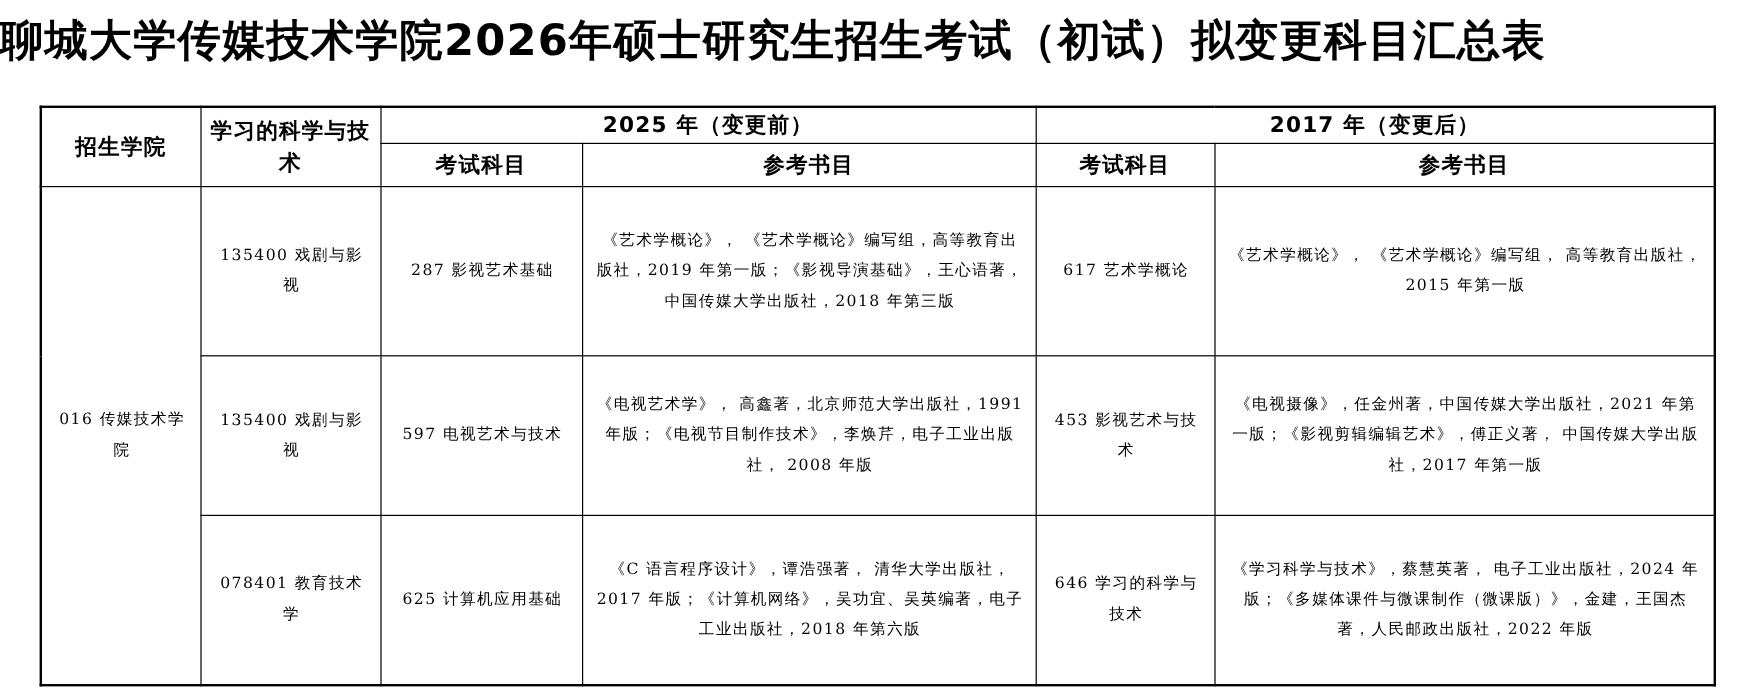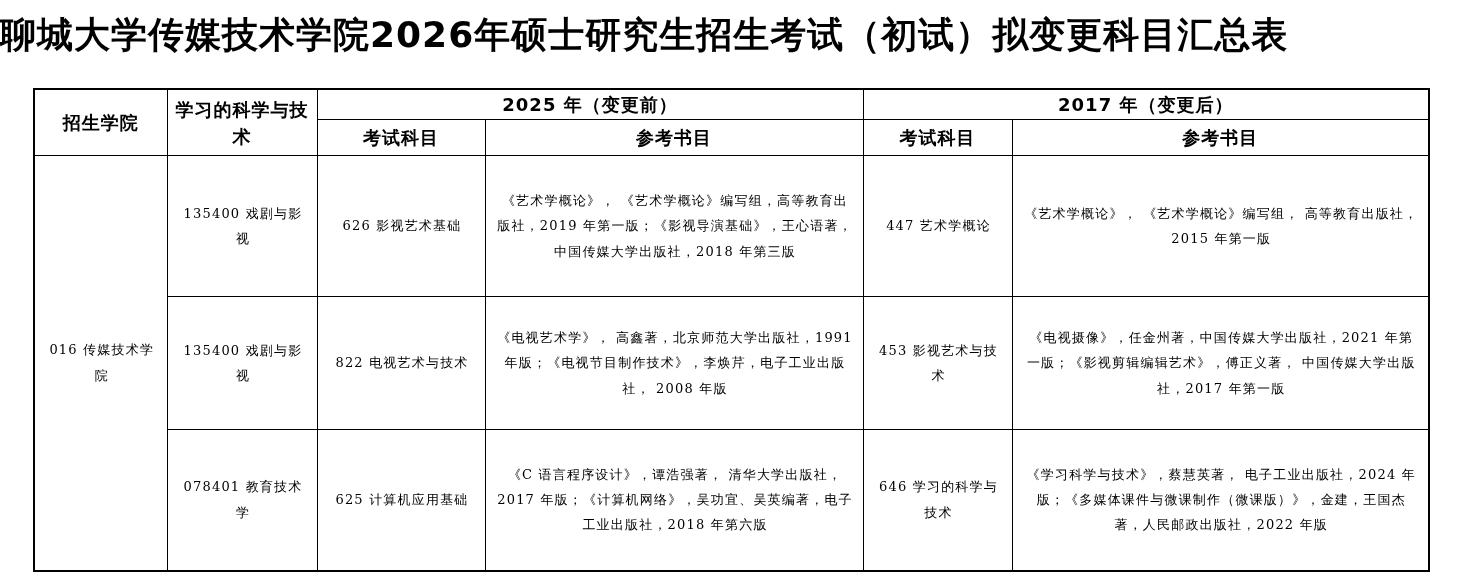--- a/index.html
+++ b/index.html
@@ -87,28 +87,28 @@
         <th>考试科目</th>
         <th>参考书目</th>
         <th>考试科目</th>
         <th>参考书目</th>
       </tr>
     </thead>
     <tbody>
       <tr class="dr-1">
         <td rowspan="3">016 传媒技术学院</td>
         <td>135400 戏剧与影视</td>
-        <td>626 影视艺术基础</td>
+        <td>287 影视艺术基础</td>
         <td>《艺术学概论》， 《艺术学概论》编写组，高等教育出版社，2019 年第一版；《影视导演基础》，王心语著，中国传媒大学出版社，2018 年第三版</td>
-        <td>447 艺术学概论</td>
+        <td>617 艺术学概论</td>
         <td>《艺术学概论》， 《艺术学概论》编写组， 高等教育出版社，2015 年第一版</td>
       </tr>
       <tr class="dr-2">
         <td>135400 戏剧与影视</td>
-        <td>822 电视艺术与技术</td>
+        <td>597 电视艺术与技术</td>
         <td>《电视艺术学》， 高鑫著，北京师范大学出版社，1991 年版；《电视节目制作技术》，李焕芹，电子工业出版社， 2008 年版</td>
         <td>453 影视艺术与技术</td>
         <td>《电视摄像》，任金州著，中国传媒大学出版社，2021 年第一版；《影视剪辑编辑艺术》，傅正义著， 中国传媒大学出版社，2017 年第一版</td>
       </tr>
       <tr class="dr-3">
         <td>078401 教育技术学</td>
         <td>625 计算机应用基础</td>
         <td>《C 语言程序设计》，谭浩强著， 清华大学出版社，2017 年版；《计算机网络》，吴功宜、吴英编著，电子工业出版社，2018 年第六版</td>
         <td>646 学习的科学与技术</td>
         <td>《学习科学与技术》，蔡慧英著， 电子工业出版社，2024 年版；《多媒体课件与微课制作（微课版）》，金建，王国杰著，人民邮政出版社，2022 年版</td>

